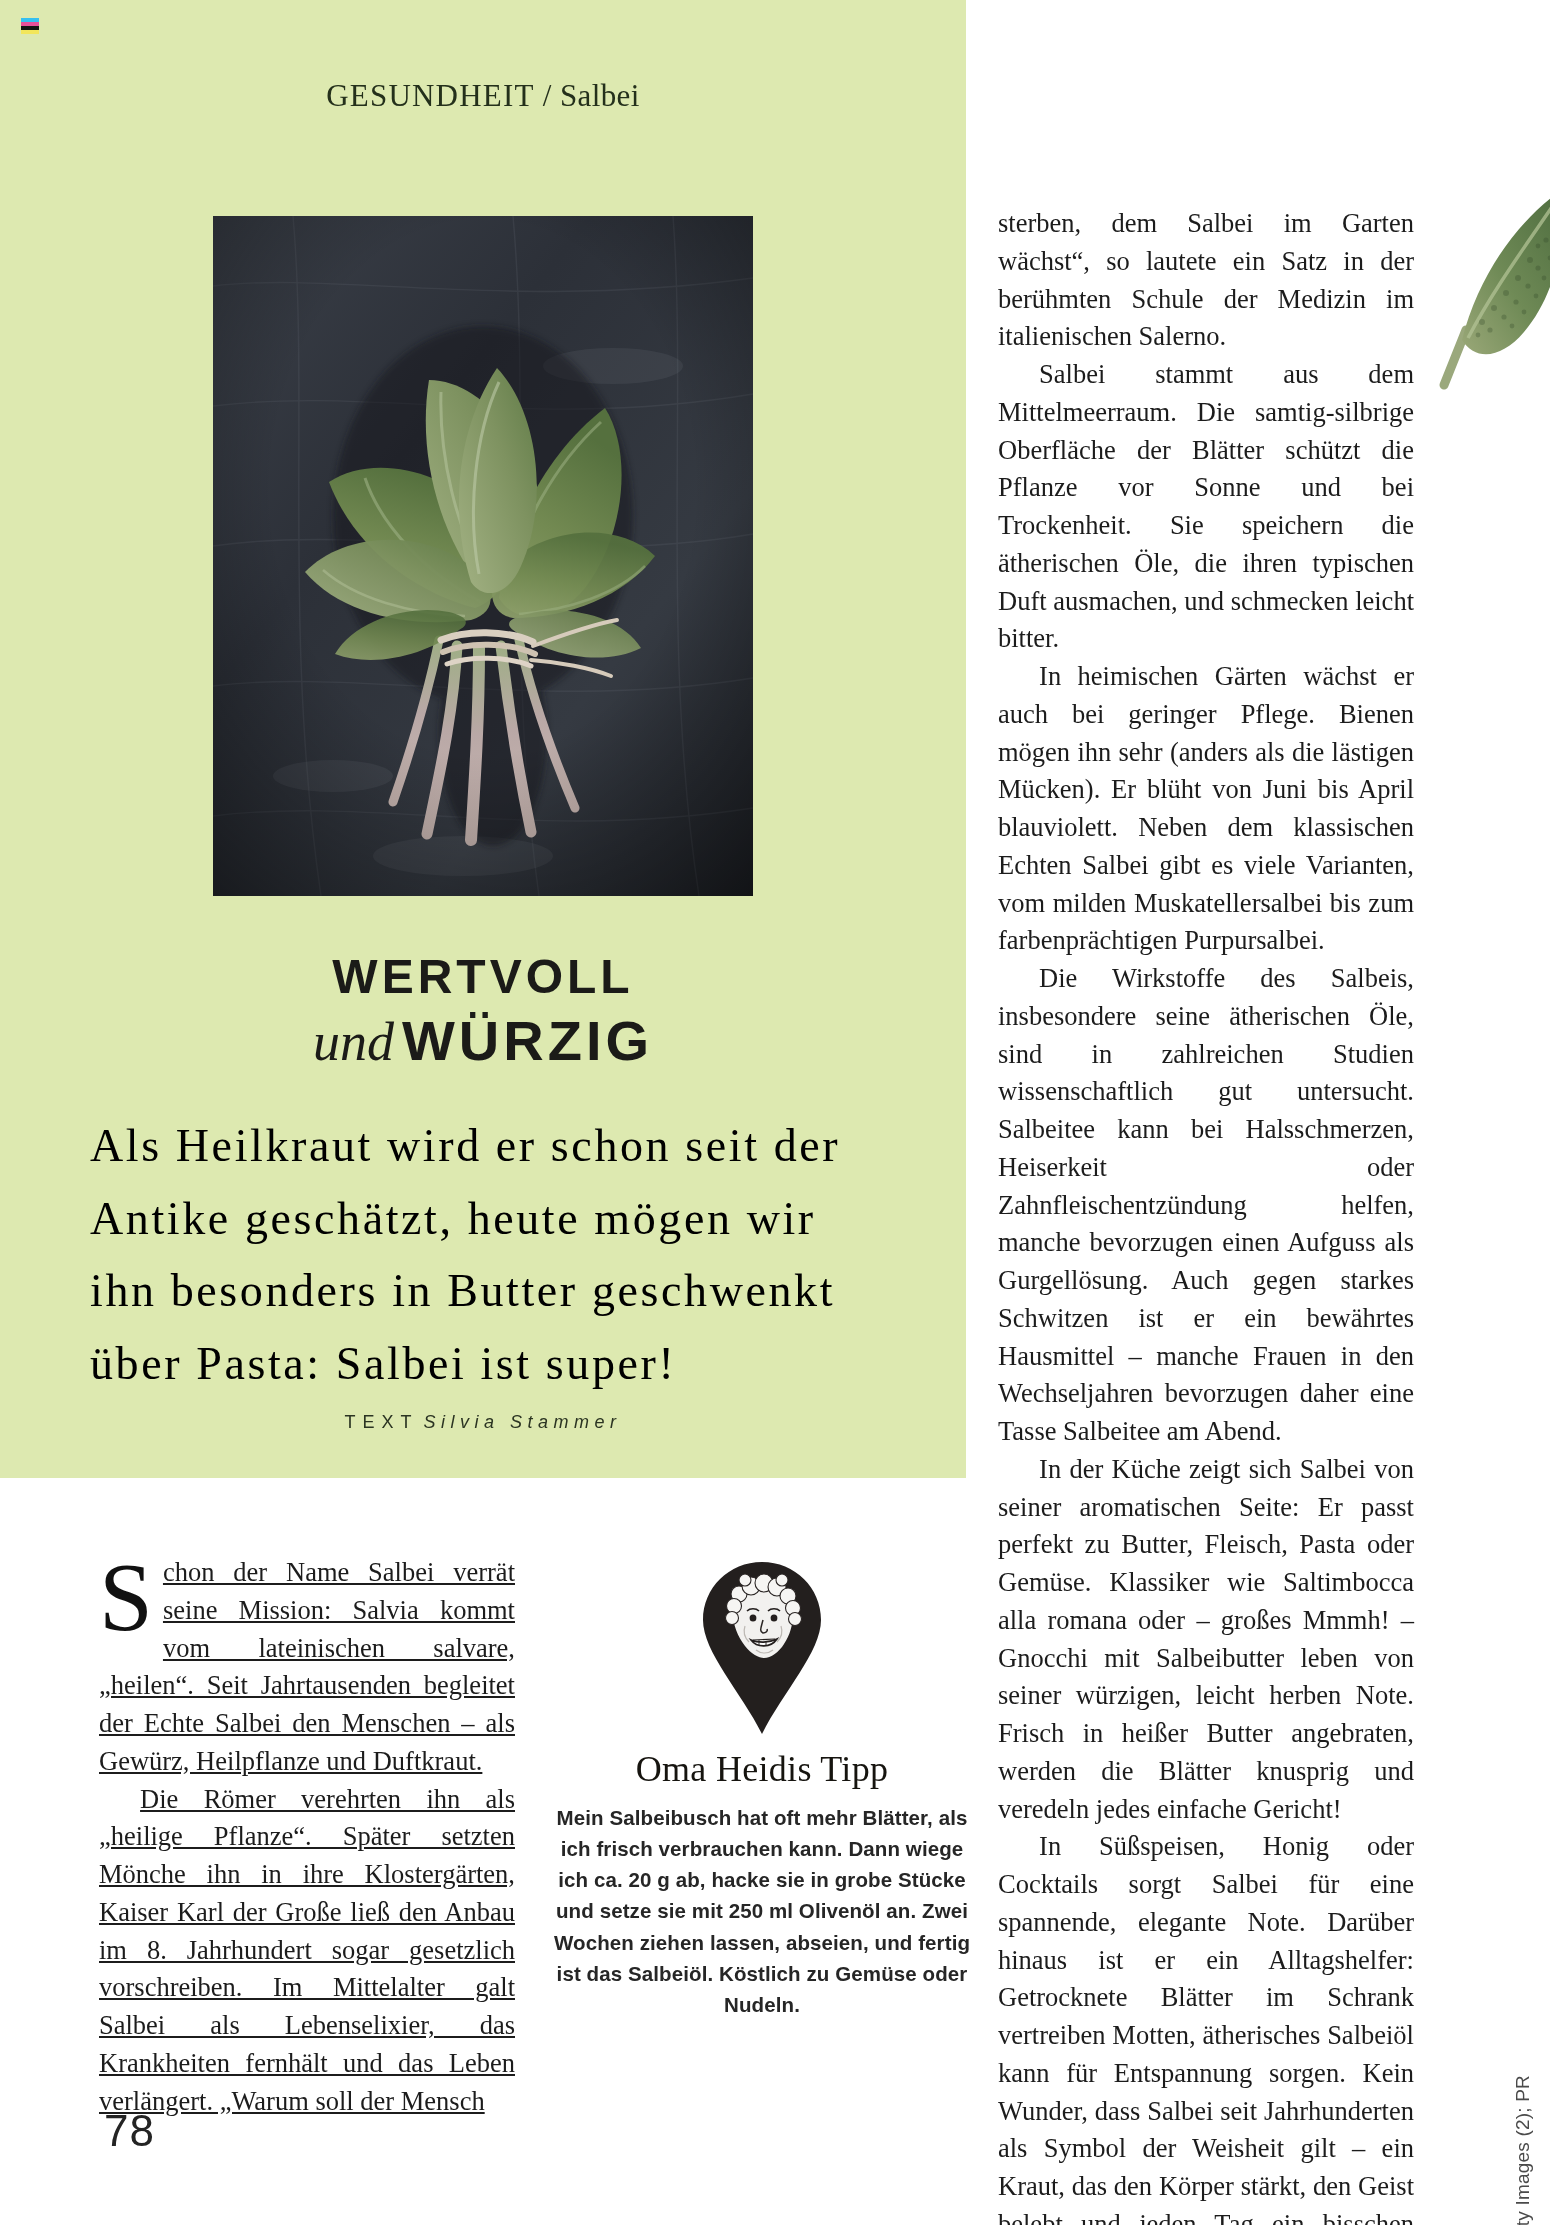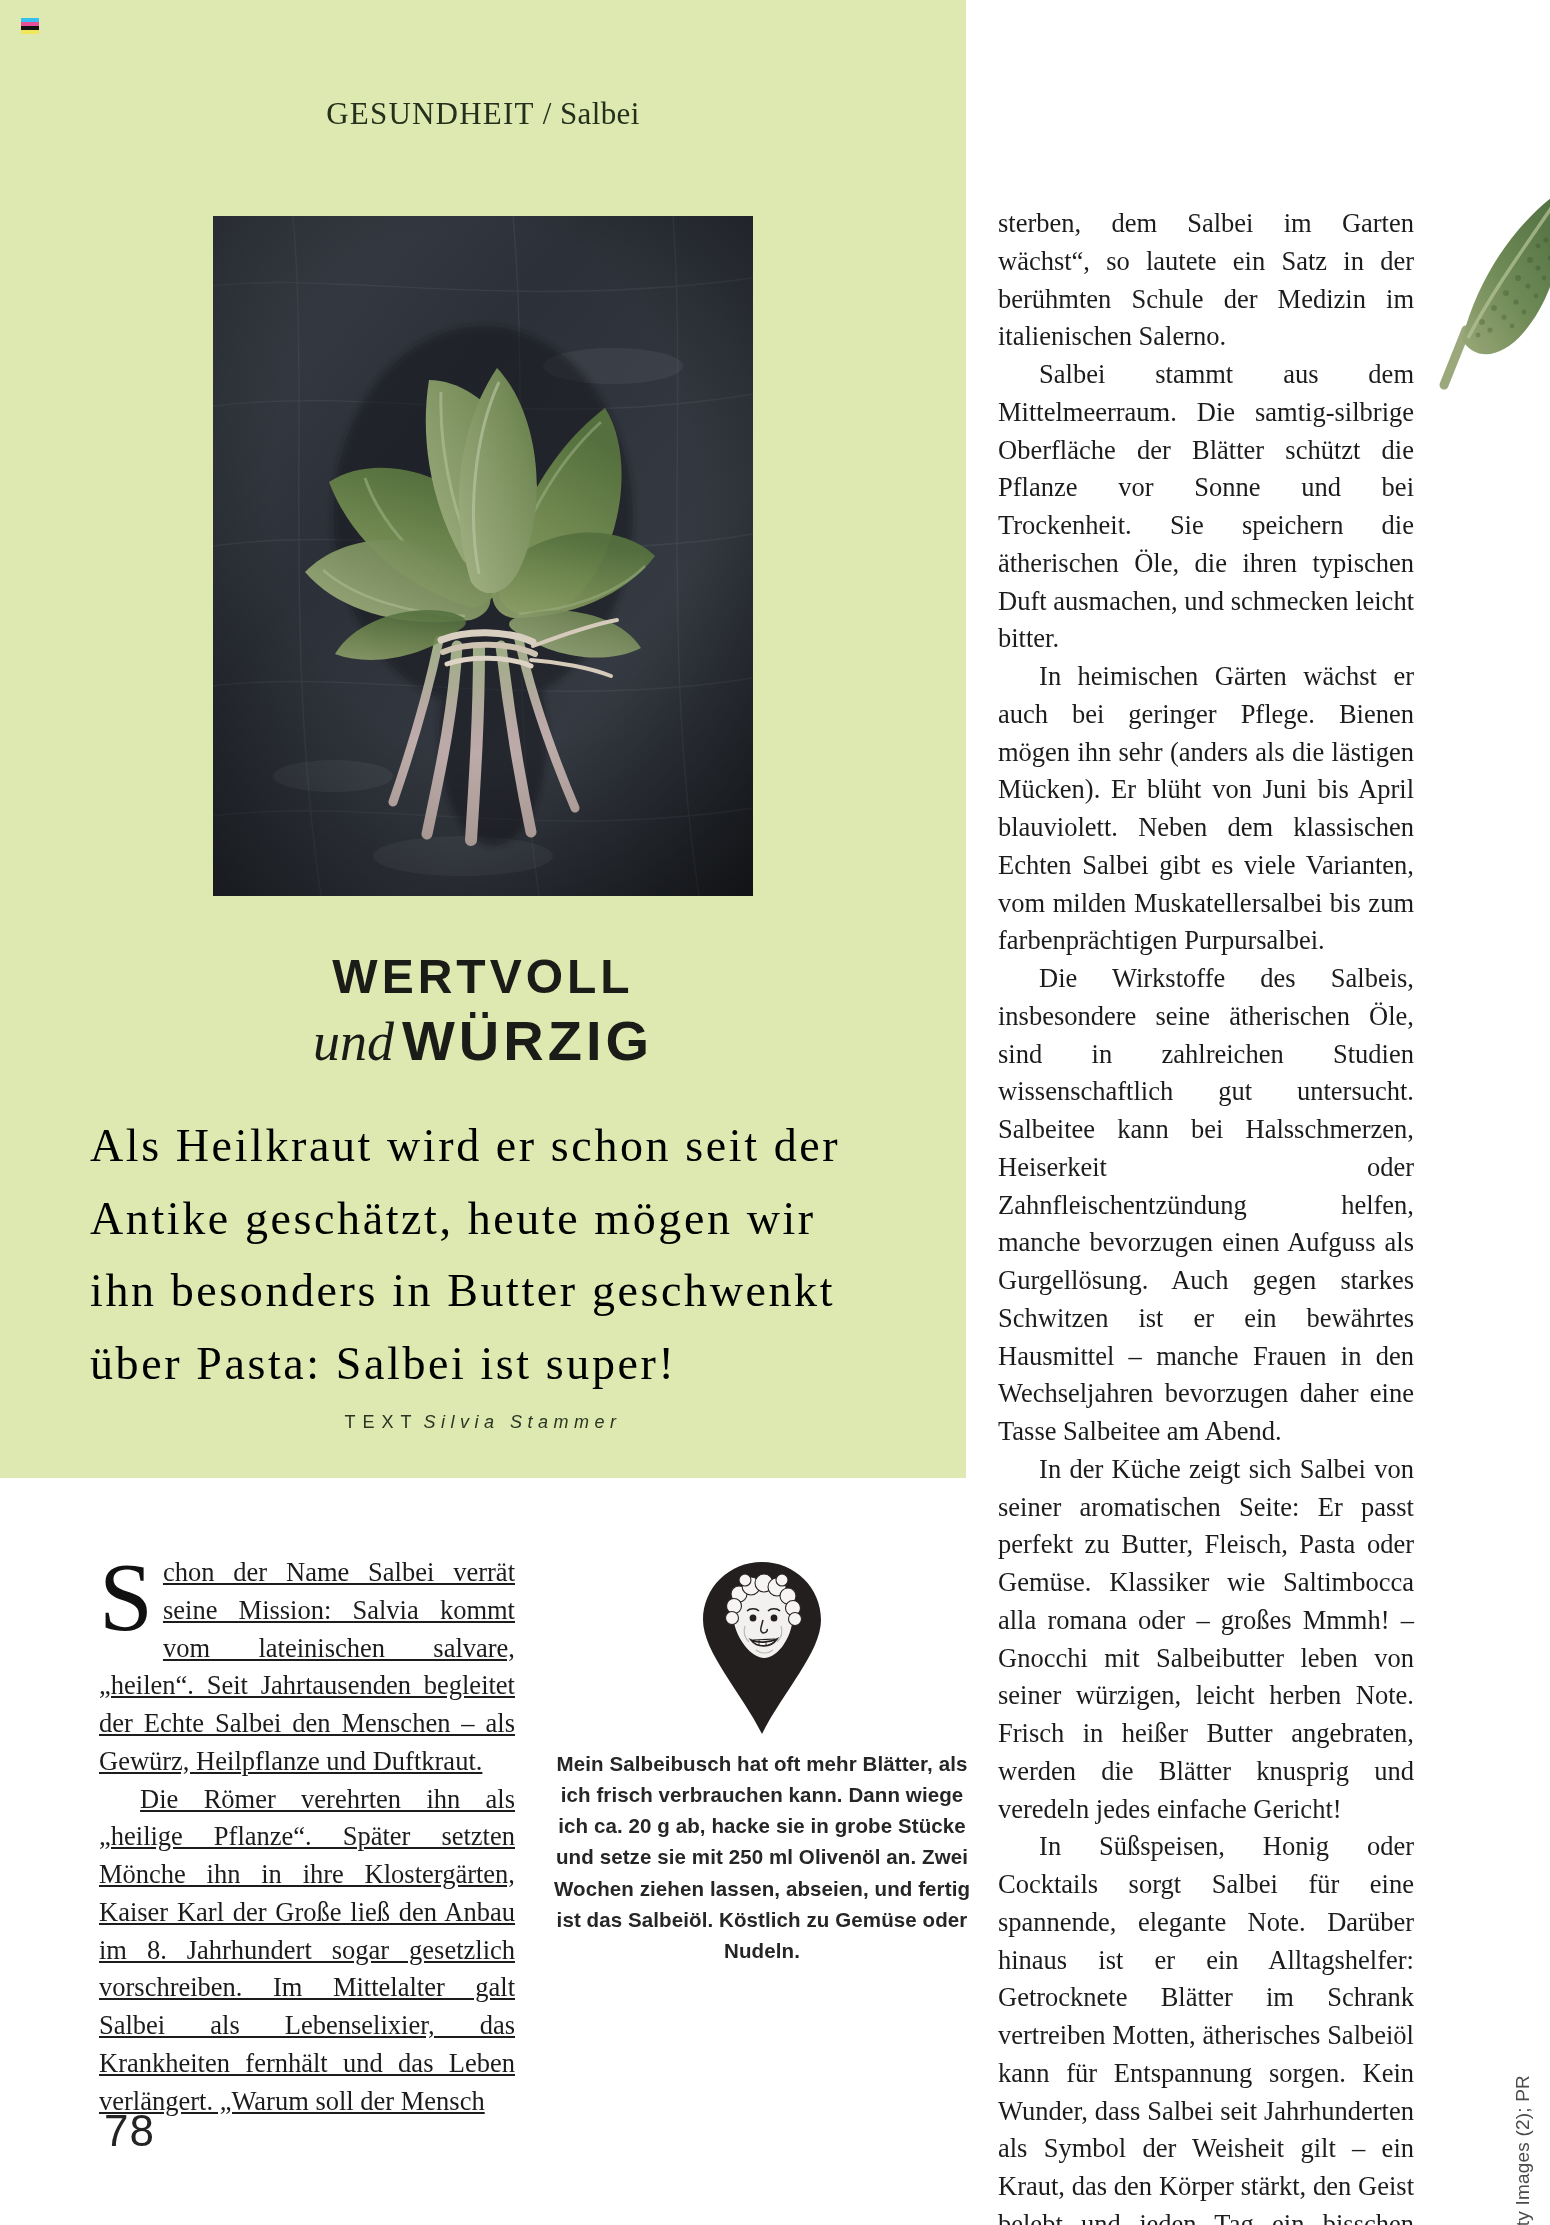--- a/index.html
+++ b/index.html
@@ -42,21 +42,21 @@
   }
   .reg-mark i:nth-child(1) { background: #35c0f0; }
   .reg-mark i:nth-child(2) { background: #e84f9a; }
   .reg-mark i:nth-child(3) { background: #141414; }
   .reg-mark i:nth-child(4) { background: #f2e65c; }
 
   
   .kicker {
     position: absolute;
     left: 0;
-    top: 96px;
+    top: 78px;
     width: 966px;
     text-align: center;
     font-family: "Liberation Serif", serif;
     font-size: 31px;
     color: #24301b;
     letter-spacing: 0.4px;
   }
   .kicker .kicker-cat { letter-spacing: 1.2px; }
 
   
@@ -452,18 +452,19 @@
         <path d="M52 80 L74 79" stroke="#241f1e" stroke-width="1.1"></path>
         <path d="M58 80 L58 85" stroke="#241f1e" stroke-width="0.9"></path>
         <path d="M65 81 L65 86" stroke="#241f1e" stroke-width="0.9"></path>
 
         <path d="M44 66 C42 72 44 78 48 82" stroke="#bdb9b4" stroke-width="1.2" fill="none"></path>
         <path d="M80 66 C82 72 80 78 76 82" stroke="#bdb9b4" stroke-width="1.2" fill="none"></path>
         <path d="M55 90 C60 94 67 94 72 90" stroke="#bdb9b4" stroke-width="1.2" fill="none"></path>
       </g>
     </svg>
   </div>
+  <div class="tip-title">Oma Heidis Tipp</div>
   <div class="tip-body">Mein Salbeibusch hat oft mehr Blätter, als ich frisch verbrauchen kann. Dann wiege ich ca. 20 g ab, hacke sie in grobe Stücke und setze sie mit 250 ml Olivenöl an. Zwei Wochen ziehen lassen, abseien, und fertig ist das Salbeiöl. Köstlich zu Gemüse oder Nudeln.</div>
 </div>
 
 <div class="photo-credit">Fotos: Getty Images (2); PR</div>
 
 <div class="folio">78</div>
 
 </body></html>

